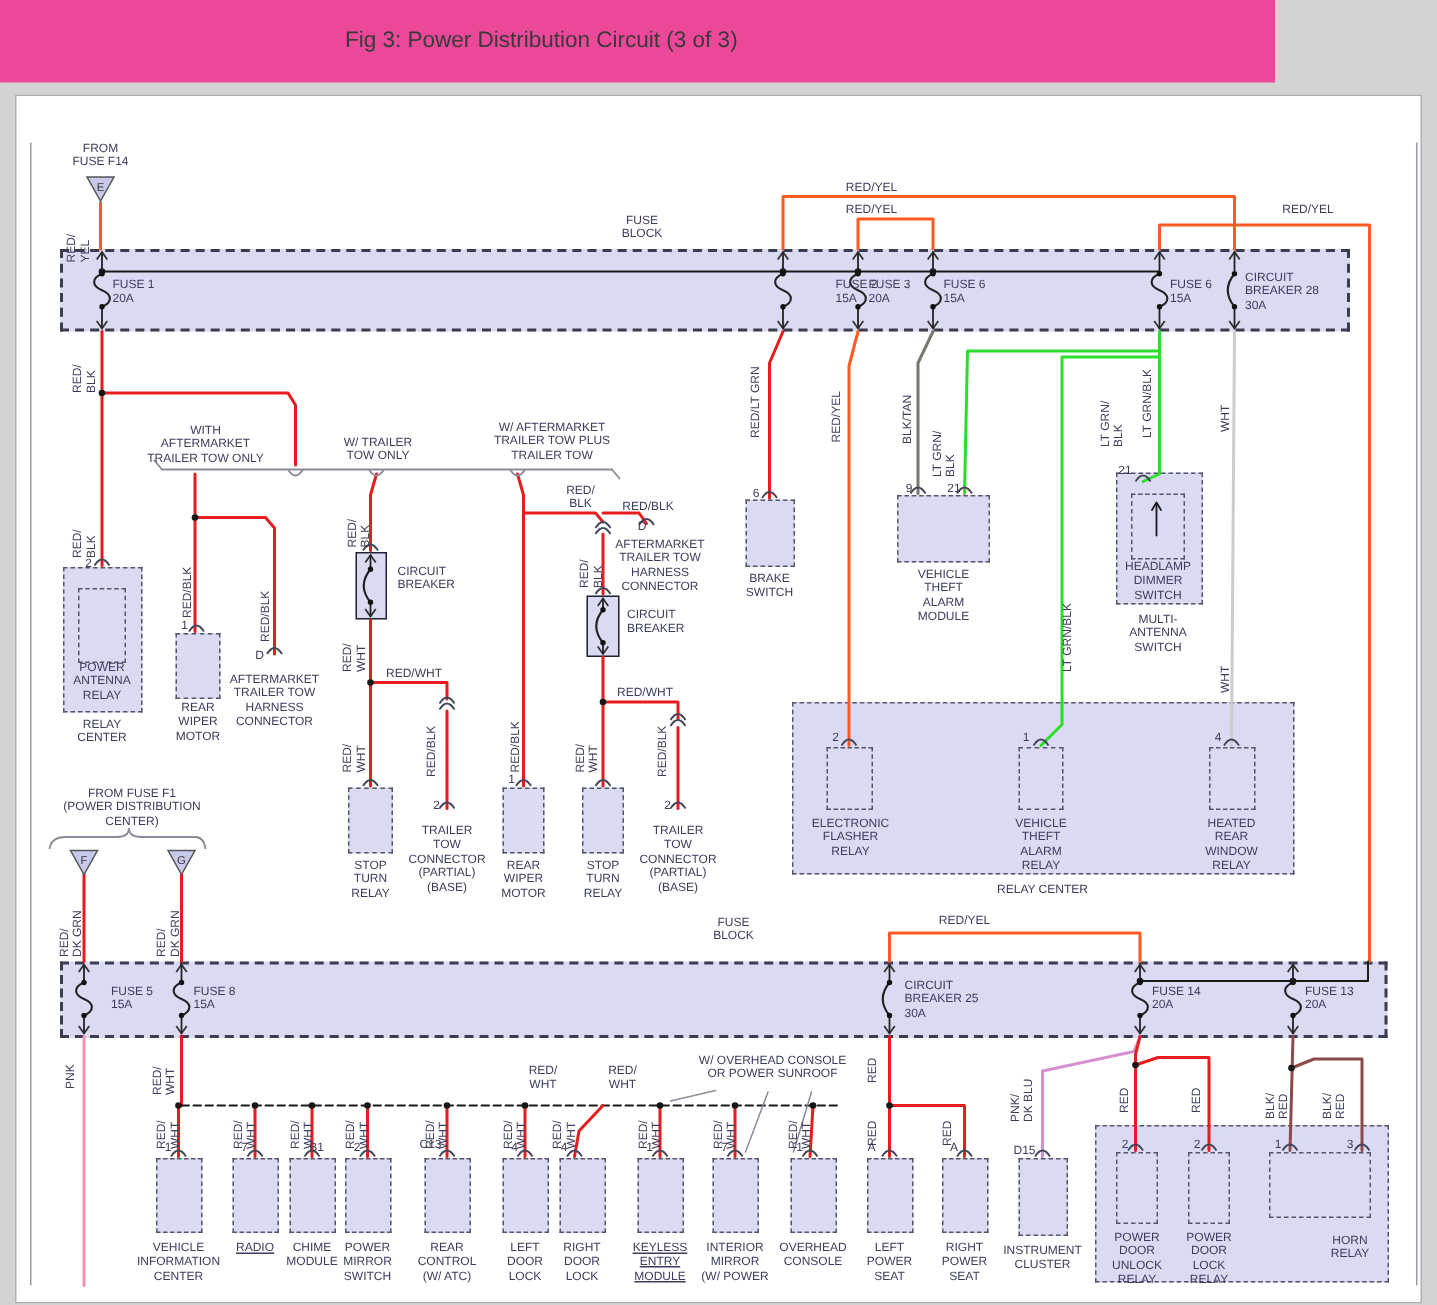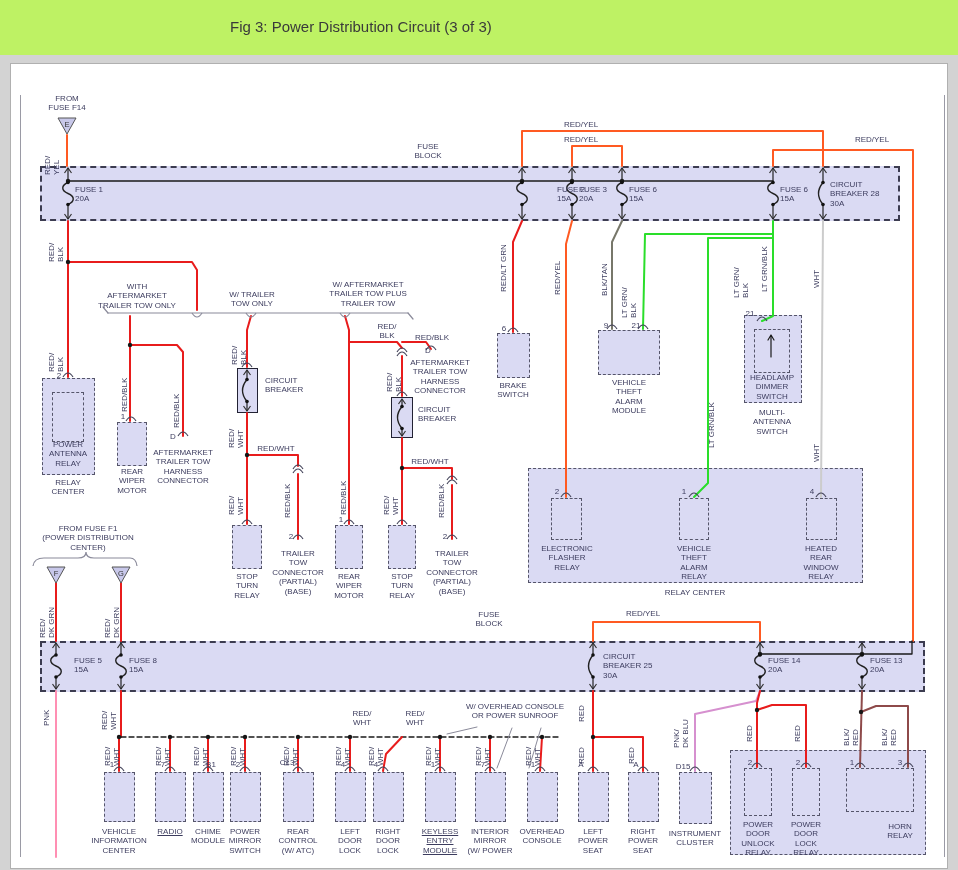--- a/index.html
+++ b/index.html
@@ -1,17 +1,17 @@
 <!DOCTYPE html>
 <html><head>
 <meta charset="utf-8">
 <style>
   html,body{margin:0;padding:0;background:#d3d3d3;font-family:"Liberation Sans",sans-serif;}
   #stage{position:relative;width:958px;height:870px;overflow:hidden;background:#d3d3d3;}
-  #titlebar{position:absolute;left:0;top:0;width:958px;height:55px;background:#bef264;}
+  #titlebar{position:absolute;left:0;top:0;width:850px;height:55px;background:#ec4899;}
   #title{position:absolute;left:230px;top:18px;font-size:15px;color:#3a3a3a;}
   #panel{position:absolute;left:10px;top:63px;width:936px;height:804px;background:#ffffff;border:1px solid #b0b0b0;}
   .edgeline{position:absolute;width:0;border-left:1.5px solid #9a9aa5;}
   #diagram{position:absolute;left:0;top:0;width:958px;height:870px;}
   .box{position:absolute;border:1.3px dashed #55556a;box-sizing:border-box;}
   .box.f{background:#dadaf3;}
   .box.s{border:1.4px solid #222233;}
   .box.b{border:2px dashed #3c3c50;background:#dadaf3;}
   #svg{position:absolute;left:0;top:0;pointer-events:none;}
   .lbl{position:absolute;font-size:8px;line-height:1.18;color:#3c3c5e;white-space:pre;}

